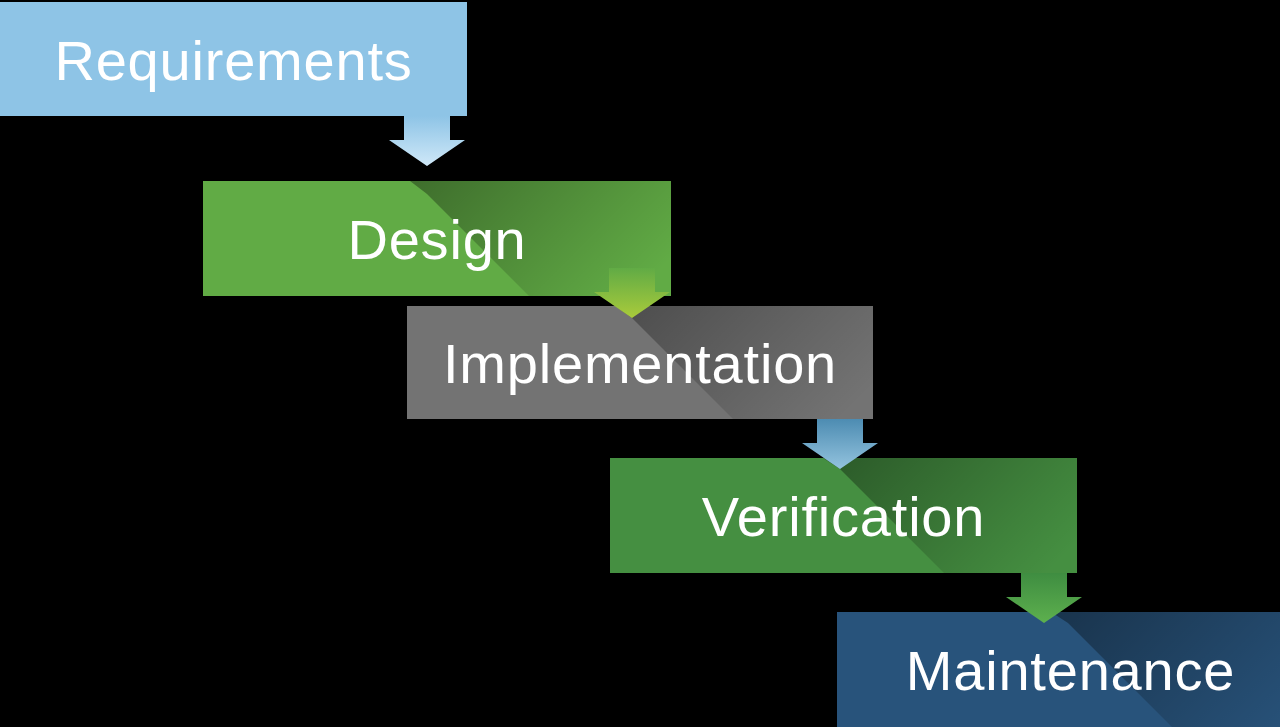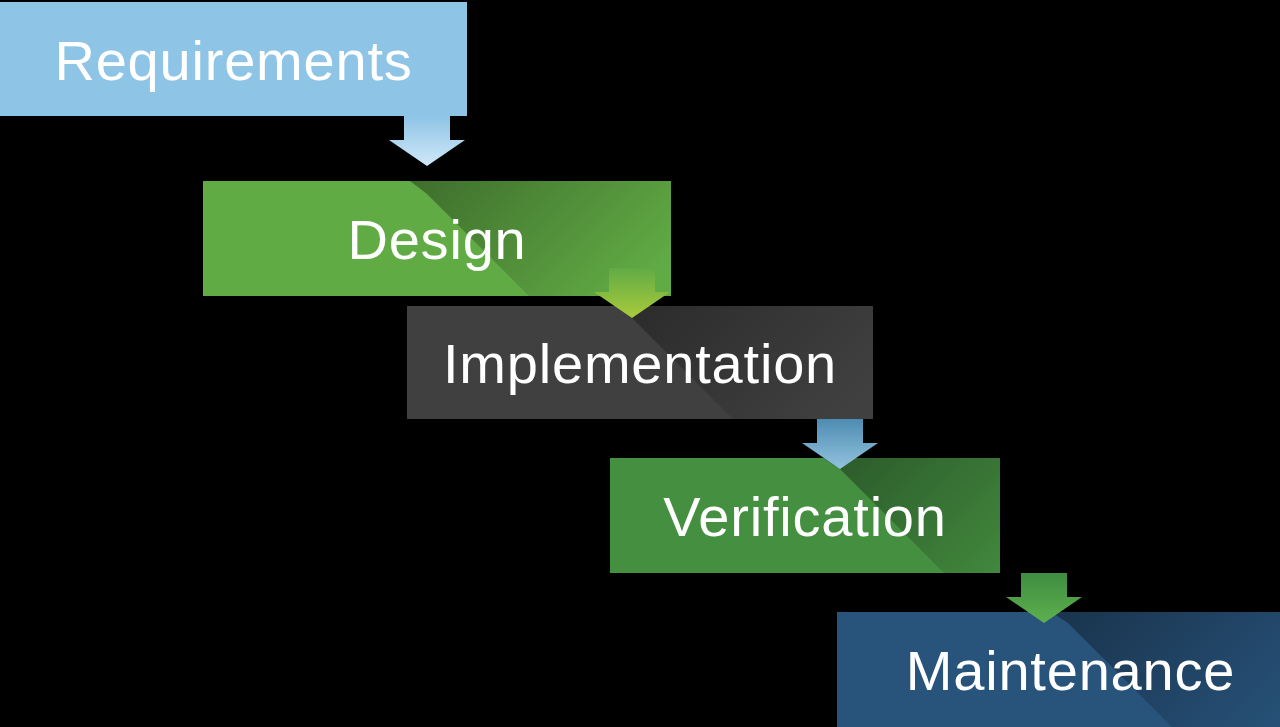--- a/index.html
+++ b/index.html
@@ -45,33 +45,33 @@
         <defs>
           <linearGradient id="shadow-grad-1" gradientUnits="userSpaceOnUse" x1="207" y1="0" x2="377" y2="170">
             <stop offset="0" stop-color="#000000" stop-opacity="0.36"></stop>
             <stop offset="1" stop-color="#000000" stop-opacity="0"></stop>
           </linearGradient>
         </defs>
         <polygon points="207,0 224,13 326,115 468,115 468,0" fill="url(#shadow-grad-1)"></polygon>
       </svg>
     <span class="stage-label" style="color: rgb(255, 255, 255);">Design</span>
   </div>
-  <div class="stage" style="left: 407px; top: 306px; width: 466px; height: 113px; background: #404040;">
+  <div class="stage" style="left: 407px; top: 306px; width: 466px; height: 113px; background: #737373;">
       <svg width="466" height="113" class="shadow">
         <defs>
           <linearGradient id="shadow-grad-2" gradientUnits="userSpaceOnUse" x1="208" y1="0" x2="378" y2="170">
             <stop offset="0" stop-color="#000000" stop-opacity="0.34"></stop>
             <stop offset="1" stop-color="#000000" stop-opacity="0"></stop>
           </linearGradient>
         </defs>
         <polygon points="208,0 225,12 326,113 466,113 466,0" fill="url(#shadow-grad-2)"></polygon>
       </svg>
     <span class="stage-label" style="color: rgb(255, 255, 255);">Implementation</span>
   </div>
-  <div class="stage" style="left: 610px; top: 458px; width: 390px; height: 115px; background: rgb(69, 143, 65);">
+  <div class="stage" style="left: 610px; top: 458px; width: 467px; height: 115px; background: rgb(69, 143, 65);">
       <svg width="467" height="115" class="shadow">
         <defs>
           <linearGradient id="shadow-grad-3" gradientUnits="userSpaceOnUse" x1="213" y1="0" x2="383" y2="170">
             <stop offset="0" stop-color="#000000" stop-opacity="0.38"></stop>
             <stop offset="1" stop-color="#000000" stop-opacity="0"></stop>
           </linearGradient>
         </defs>
         <polygon points="213,0 230,11 334,115 467,115 467,0" fill="url(#shadow-grad-3)"></polygon>
       </svg>
     <span class="stage-label" style="color: rgb(255, 255, 255);">Verification</span>

